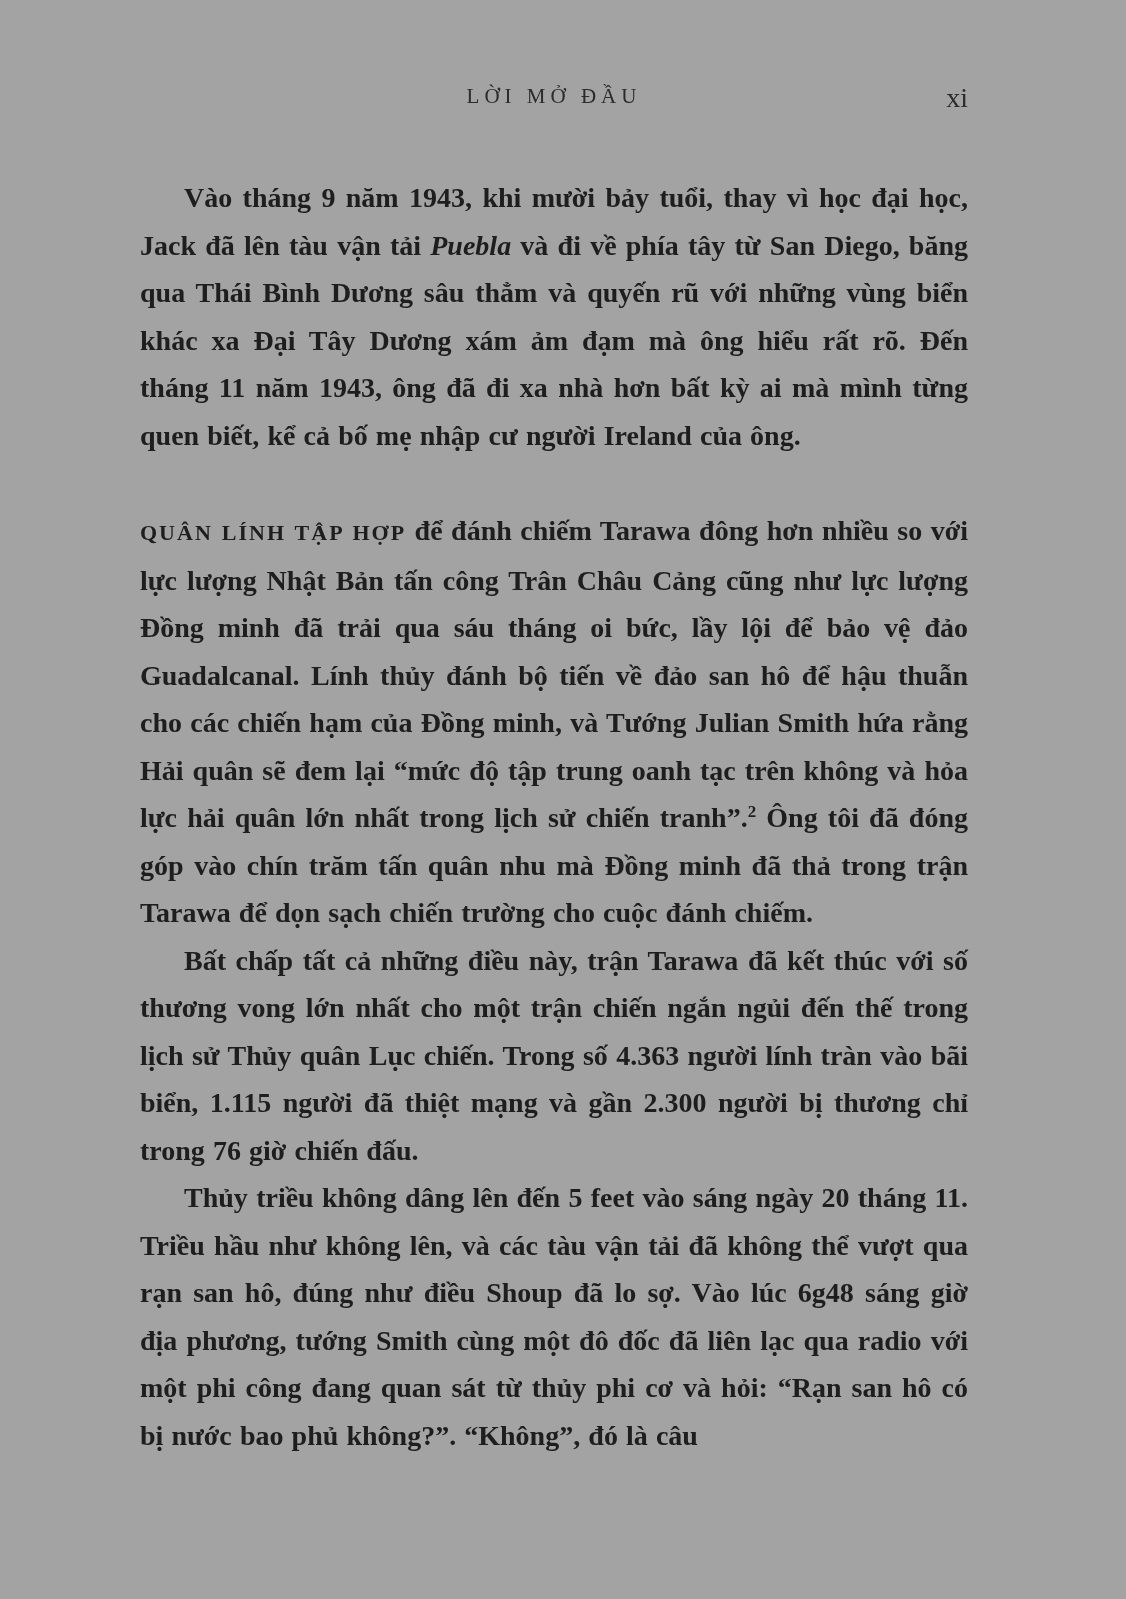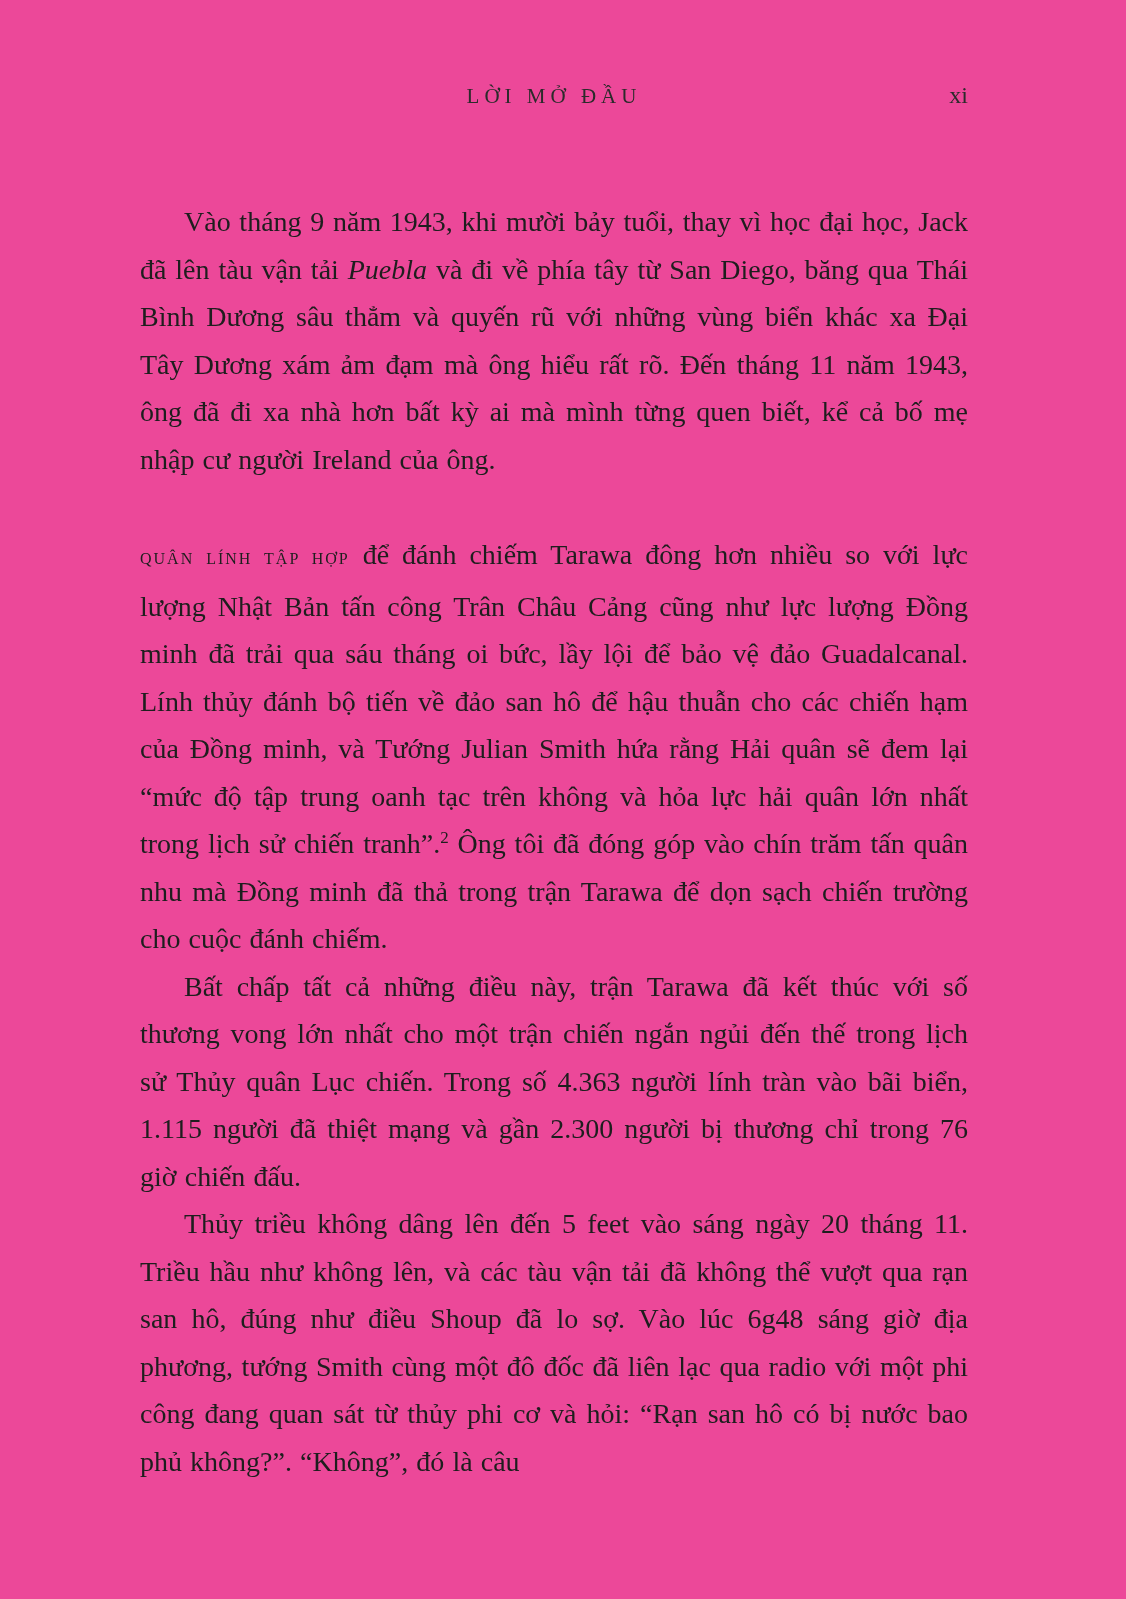--- a/index.html
+++ b/index.html
@@ -6,21 +6,21 @@
   html, body {
     margin: 0;
     padding: 0;
     background: #ffffff;
   }
   .page {
     position: relative;
     width: 1126px;
     height: 1599px;
     margin: 0 auto;
-    background: #ec4899;
+    background: #a3a3a3;
     box-sizing: border-box;
     padding: 84px 158px 0 140px;
     font-family: "Liberation Serif", "DejaVu Serif", serif;
     color: #1f1f1f;
     overflow: hidden;
   }
   .page-header {
     position: relative;
     text-align: center;
     height: 34px;
@@ -28,45 +28,46 @@
   .running-title {
     font-size: 21px;
     letter-spacing: 5px;
     color: #2b2b2b;
     font-weight: 400;
   }
   .page-number {
     position: absolute;
     right: 0;
     top: -2px;
-    font-size: 24px;
+    font-size: 28px;
     color: #2b2b2b;
   }
   .body-text {
-    margin-top: 80px;
+    margin-top: 56px;
     font-size: 28px;
     line-height: 47.5px;
     text-align: justify;
     color: #1e1e1e;
+    font-weight: bold;
   }
   .para {
     margin: 0;
     word-spacing: 0.04em;
   }
   .para.indent {
     text-indent: 44px;
   }
   .para.section-start {
     margin-top: 48px;
   }
   .italic {
     font-style: italic;
   }
   .smallcaps {
-    font-size: 16px;
+    font-size: 22px;
     letter-spacing: 2px;
   }
   .fnref {
     font-size: 17px;
     line-height: 0;
     vertical-align: super;
   }
 </style>
 </head>
 <body>

